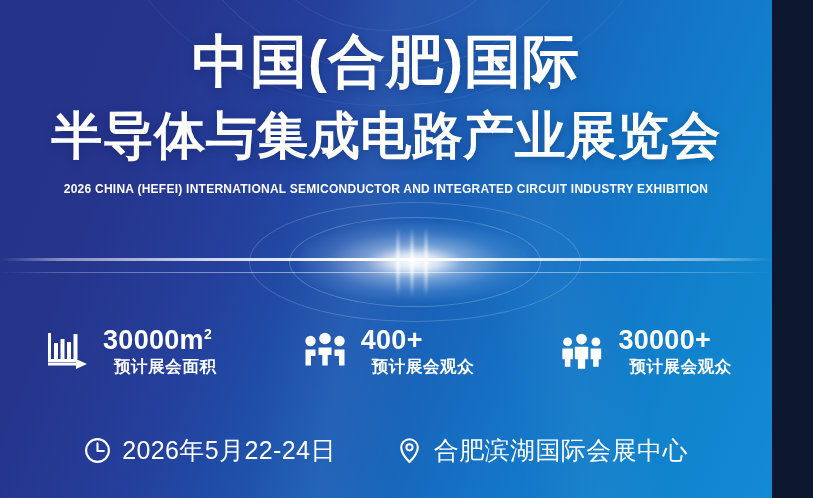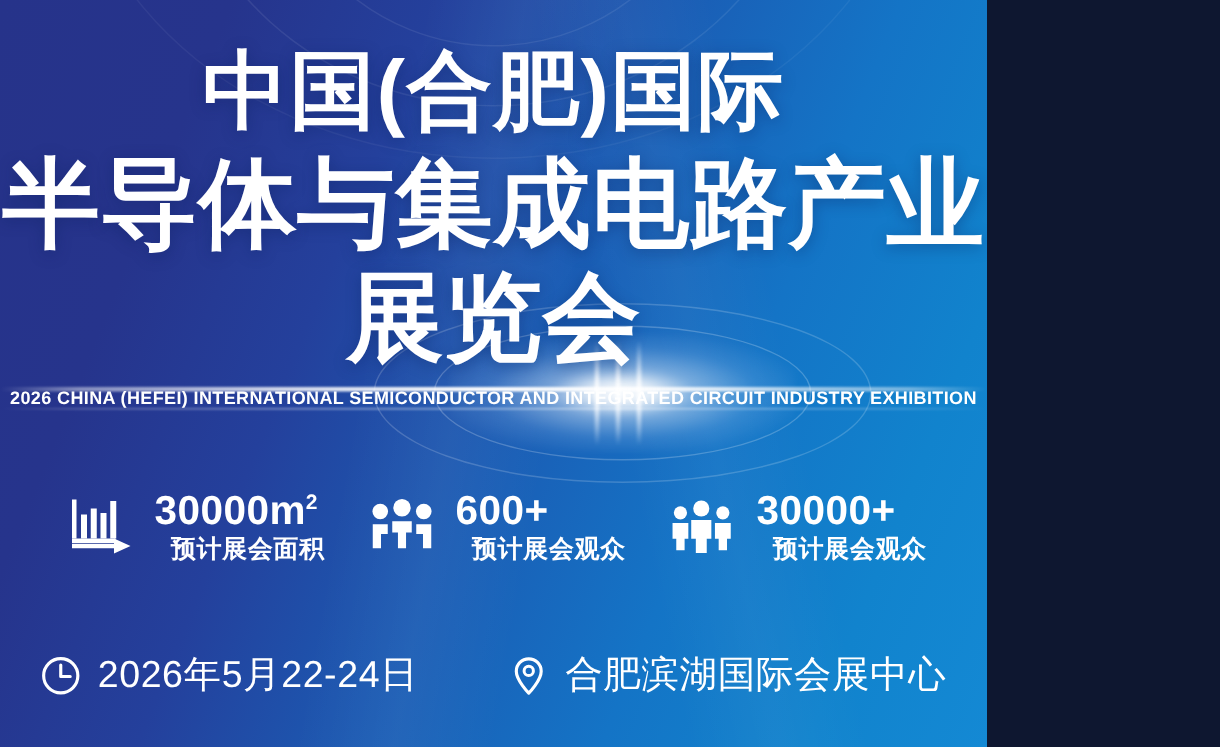--- a/index.html
+++ b/index.html
@@ -6,21 +6,21 @@
     margin: 0;
     padding: 0;
     background: #0e1730;
   }
   body {
     font-family: "Liberation Sans", "DejaVu Sans", sans-serif;
   }
 
   .banner {
     position: relative;
-    width: 658px;
+    width: 772px;
     height: 498px;
     overflow: hidden;
     
     background:
       linear-gradient(112deg,
         #26338a 0%,
         #26348c 18%,
         #24409c 34%,
         #1b5cb4 52%,
         #1474c6 70%,
@@ -144,21 +144,21 @@
   }
   .title-line1 {
     font-size: 57px;
     line-height: 74px;
     font-weight: 700;
     color: #ffffff;
     letter-spacing: 1px;
     text-shadow: 0 2px 10px rgba(10,30,90,0.35);
   }
   .title-line2 {
-    font-size: 65px;
+    font-size: 51px;
     line-height: 76px;
     font-weight: 700;
     color: #ffffff;
     letter-spacing: 0.5px;
     text-shadow: 0 2px 10px rgba(10,30,90,0.35);
   }
   .title-en {
     margin-top: 8px;
     font-size: 12px;
     font-weight: 700;
@@ -307,21 +307,21 @@
         <svg width="44" height="40" viewBox="0 0 44 40" aria-hidden="true">
           <circle cx="7.5" cy="10" r="5.2" fill="#ffffff"></circle>
           <circle cx="22" cy="7.5" r="5.8" fill="#ffffff"></circle>
           <circle cx="36.5" cy="10" r="5.2" fill="#ffffff"></circle>
           <path d="M2.5 18.5h10v6.5h-4.5v9.5h-5.5z" fill="#ffffff"></path>
           <path d="M31.5 18.5h10v16h-5.5v-9.5h-4.5z" fill="#ffffff"></path>
           <path d="M15.5 16.5h13v7.5h-3.8v10.5h-5.4v-10.5h-3.8z" fill="#ffffff"></path>
         </svg>
       </span>
       <span class="stat-text">
-        <span class="stat-value"><span>600+</span></span>
+        <span class="stat-value"><span>400+</span></span>
         <span class="stat-label">预计展会观众</span>
       </span>
     </div>
 
     <div class="stat">
       <span class="stat-icon">
         <svg width="48" height="40" viewBox="0 0 48 40" aria-hidden="true">
           <circle cx="9" cy="10.5" r="4.6" fill="#ffffff"></circle>
           <path d="M3.5 17.5h11v11h-2.6v8h-5.8v-8h-2.6z" fill="#ffffff"></path>
           <circle cx="38.5" cy="10.5" r="4.6" fill="#ffffff"></circle>

